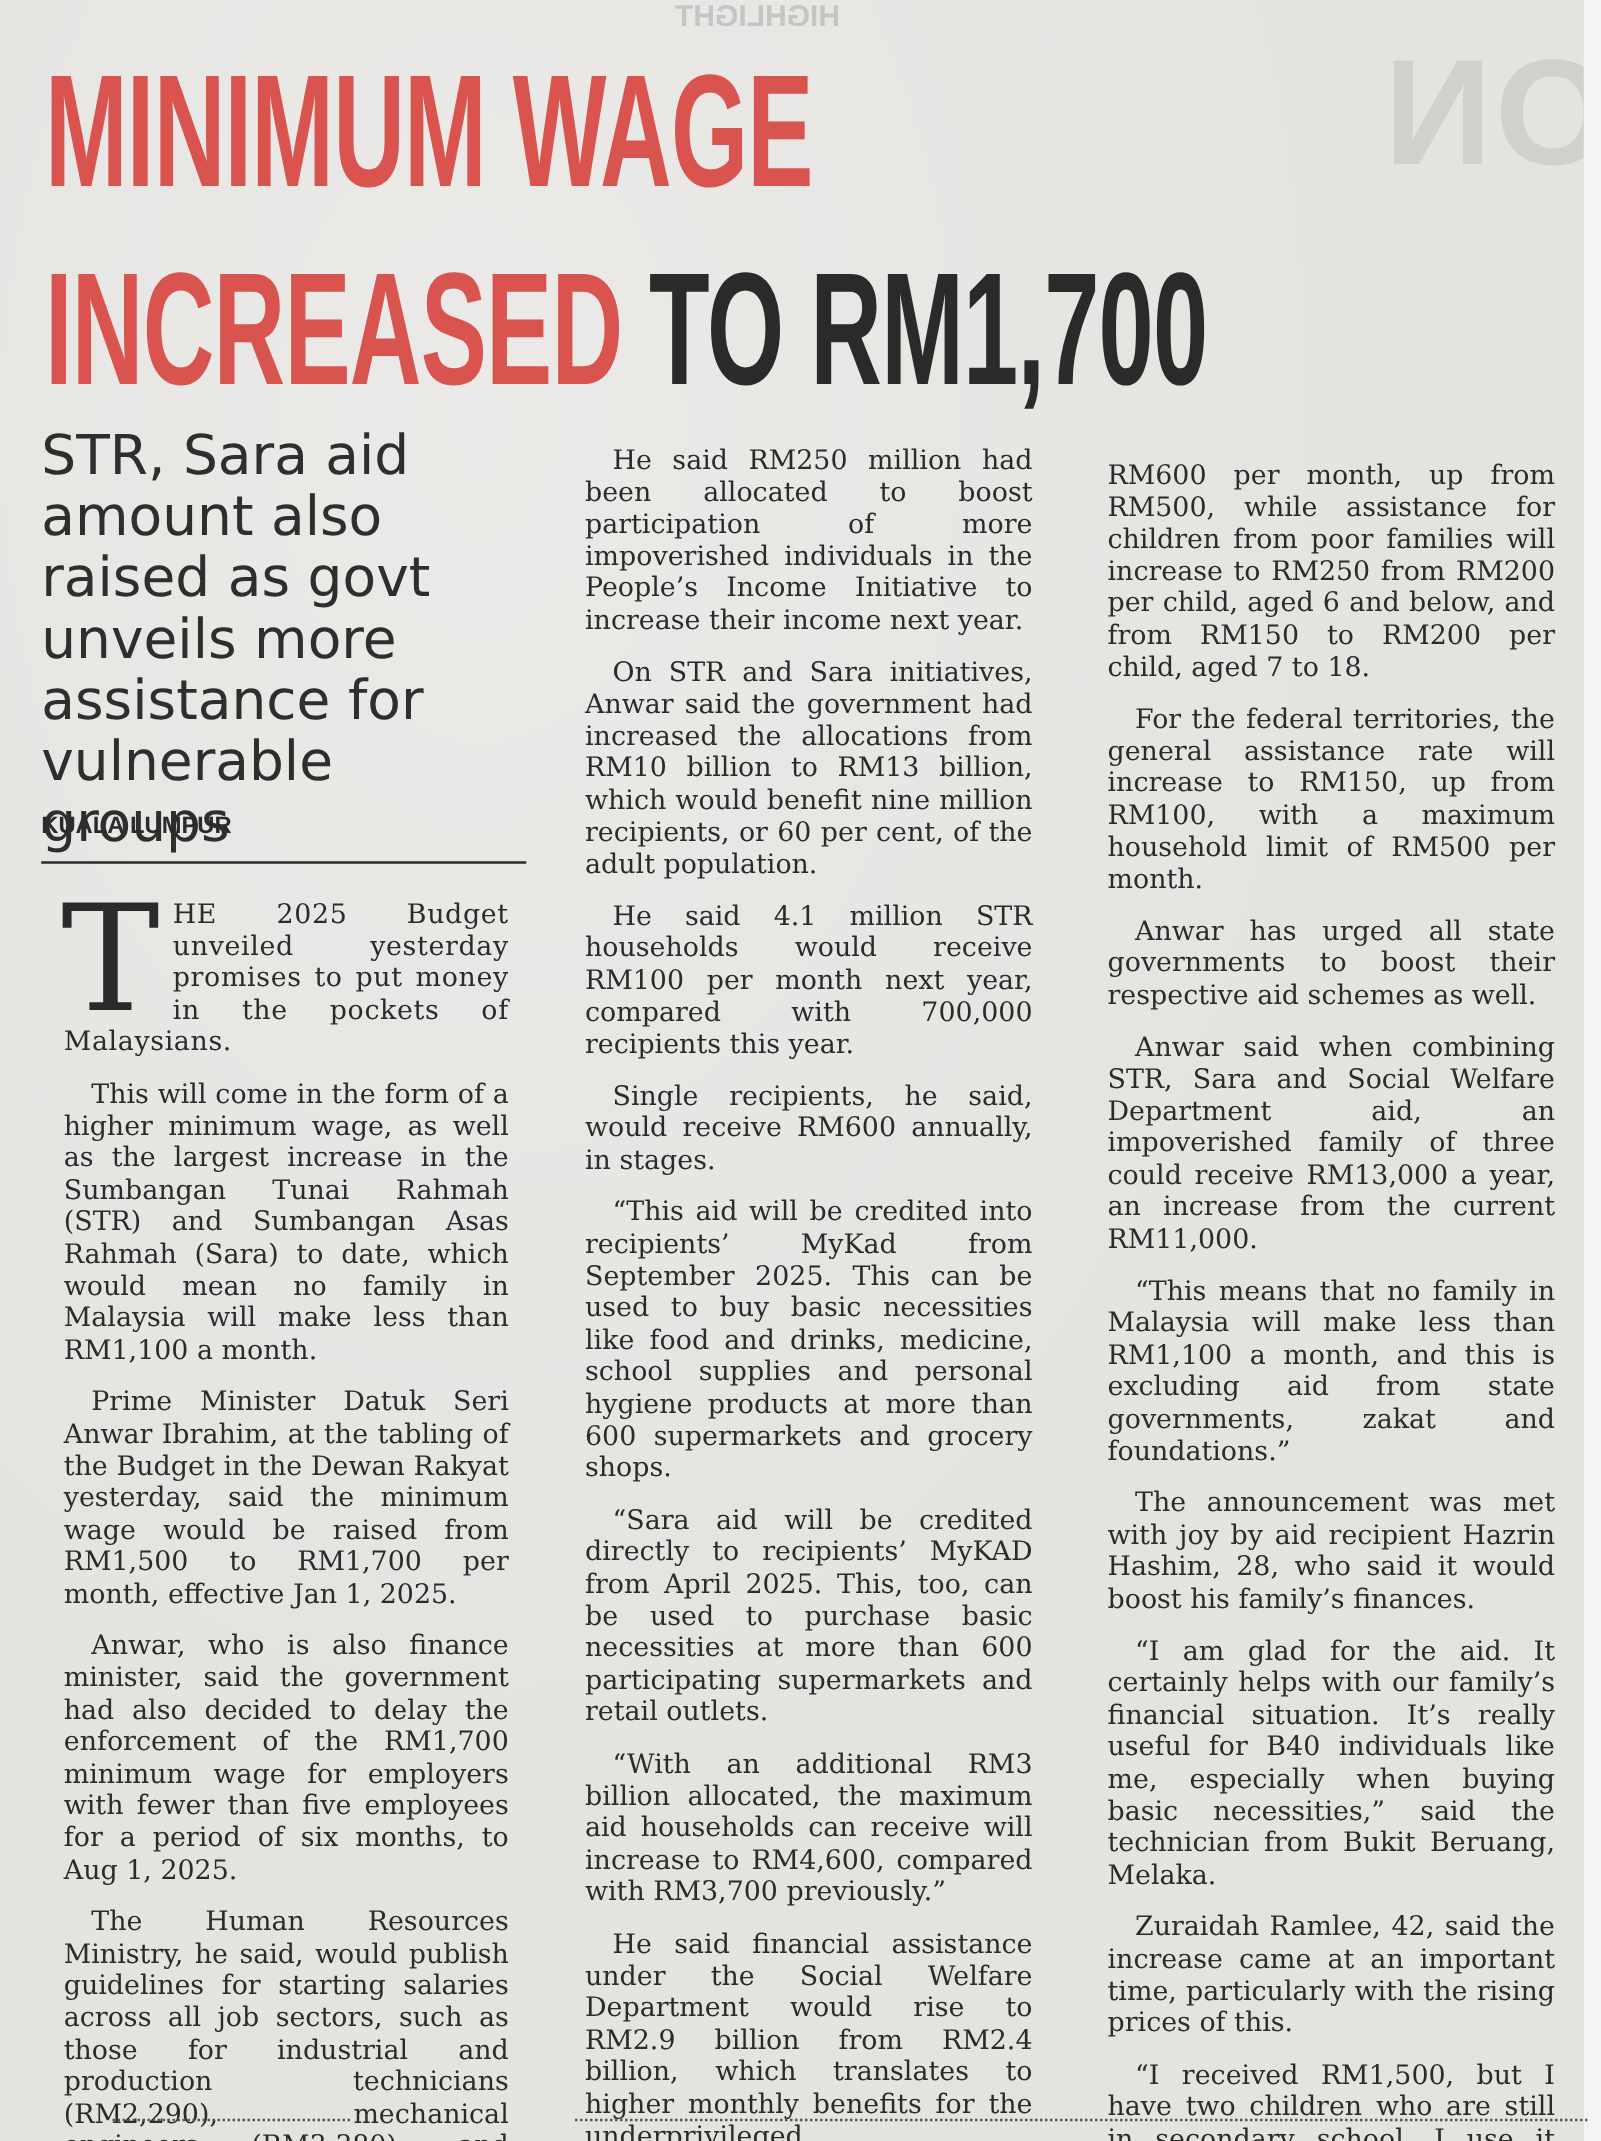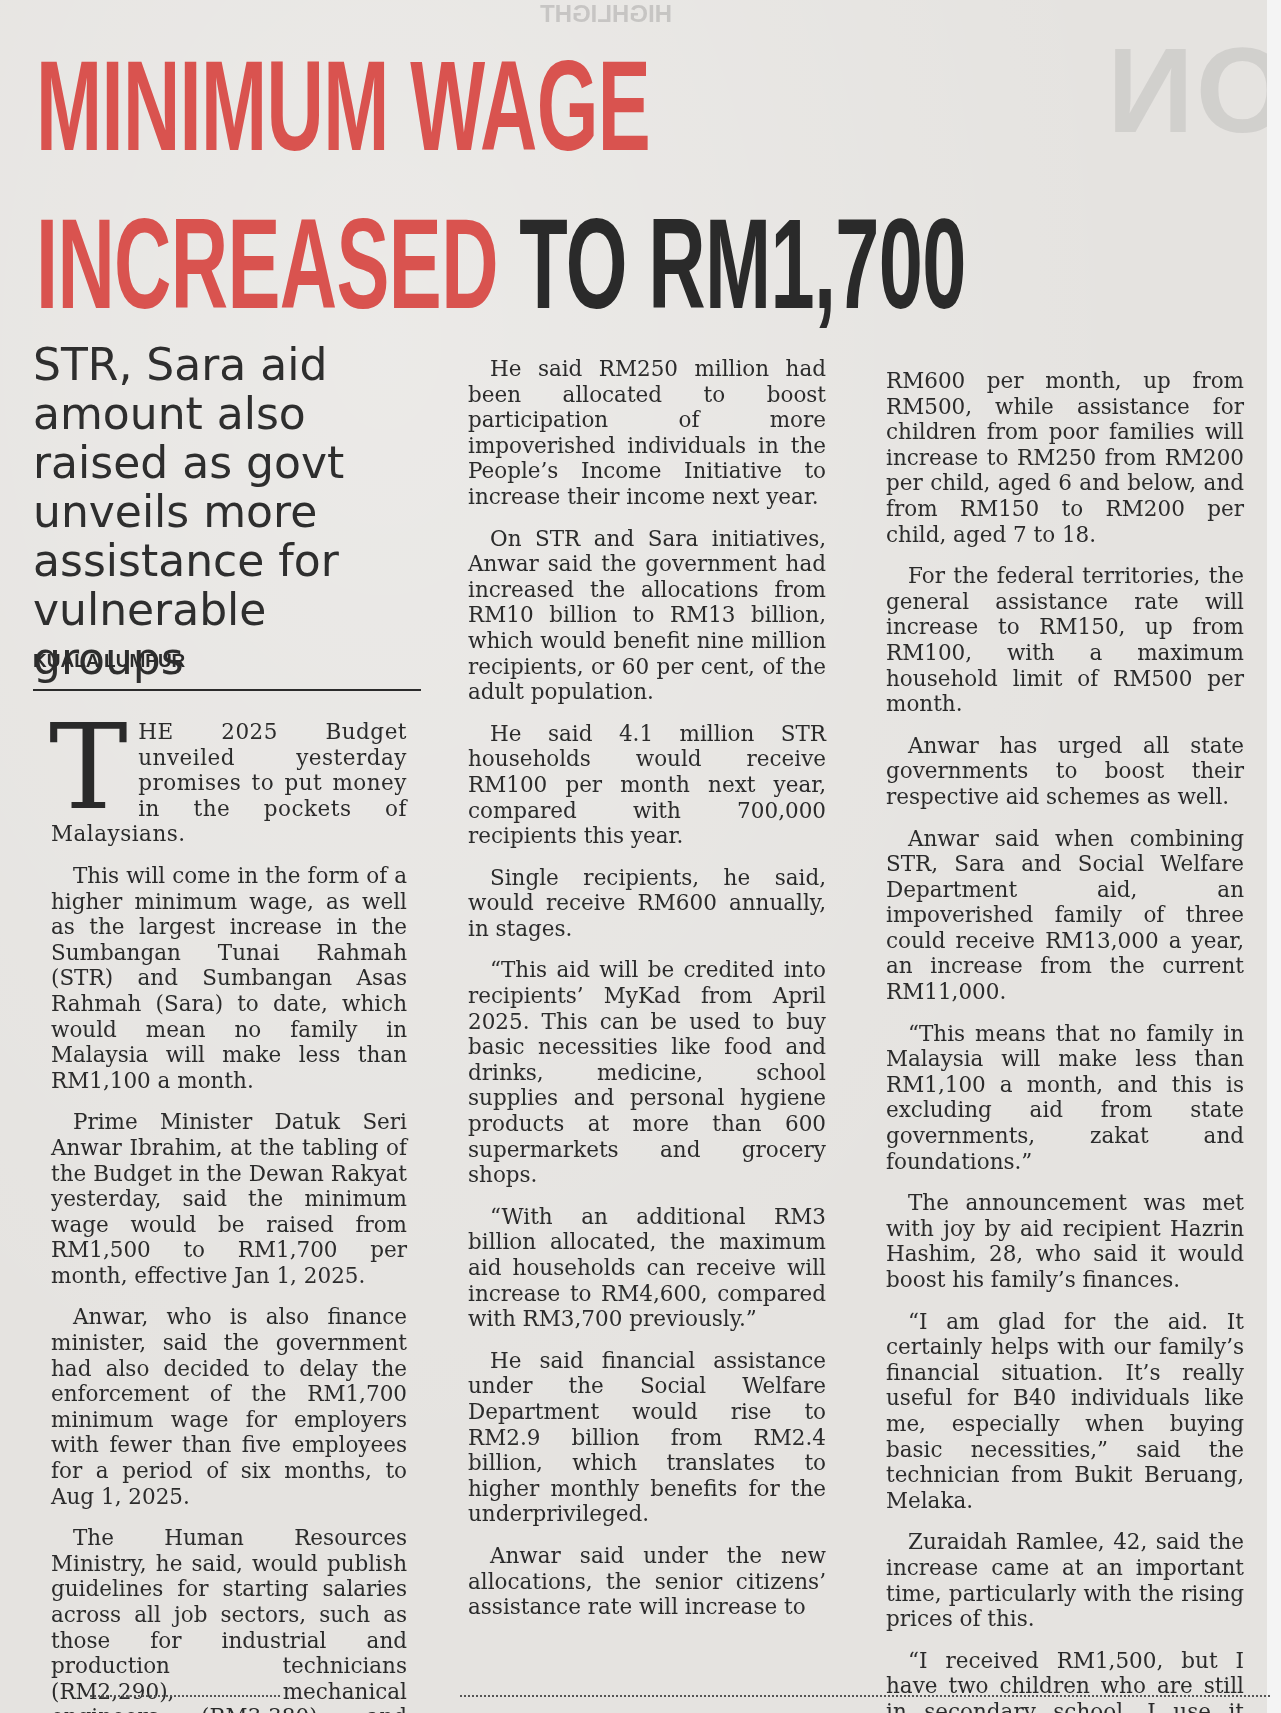--- a/index.html
+++ b/index.html
@@ -75,21 +75,22 @@
     <p>Prime Minister Datuk Seri Anwar Ibrahim, at the tabling of the Budget in the Dewan Rakyat yesterday, said the minimum wage would be raised from RM1,500 to RM1,700 per month, effective Jan 1, 2025.</p>
     <p>Anwar, who is also finance minister, said the government had also decided to delay the enforcement of the RM1,700 minimum wage for employers with fewer than five employees for a period of six months, to Aug 1, 2025.</p>
     <p>The Human Resources Ministry, he said, would publish guidelines for starting salaries across all job sectors, such as those for industrial and production technicians (RM2,290), mechanical engineers (RM3,380), and creative content professionals (RM2,985).</p>
   </div>
 
   <div class="col col2">
     <p>He said RM250 million had been allocated to boost participation of more impoverished individuals in the People’s Income Initiative to increase their income next year.</p>
     <p>On STR and Sara initiatives, Anwar said the government had increased the allocations from RM10 billion to RM13 billion, which would benefit nine million recipients, or 60 per cent, of the adult population.</p>
     <p>He said 4.1 million STR households would receive RM100 per month next year, compared with 700,000 recipients this year.</p>
     <p>Single recipients, he said, would receive RM600 annually, in stages.</p>
-    <p>“This aid will be credited into recipients’ MyKad from April 2025. This can be used to buy basic necessities like food and drinks, medicine, school supplies and personal hygiene products at more than 600 supermarkets and grocery shops.</p>
+    <p>“This aid will be credited into recipients’ MyKad from September 2025. This can be used to buy basic necessities like food and drinks, medicine, school supplies and personal hygiene products at more than 600 supermarkets and grocery shops.</p>
+    <p>“Sara aid will be credited directly to recipients’ MyKAD from April 2025. This, too, can be used to purchase basic necessities at more than 600 participating supermarkets and retail outlets.</p>
     <p>“With an additional RM3 billion allocated, the maximum aid households can receive will increase to RM4,600, compared with RM3,700 previously.”</p>
     <p>He said financial assistance under the Social Welfare Department would rise to RM2.9 billion from RM2.4 billion, which translates to higher monthly benefits for the underprivileged.</p>
     <p>Anwar said under the new allocations, the senior citizens’ assistance rate will increase to</p>
   </div>
 
   <div class="col col3">
     <p class="noindent">RM600 per month, up from RM500, while assistance for children from poor families will increase to RM250 from RM200 per child, aged 6 and below, and from RM150 to RM200 per child, aged 7 to 18.</p>
     <p>For the federal territories, the general assistance rate will increase to RM150, up from RM100, with a maximum household limit of RM500 per month.</p>
     <p>Anwar has urged all state governments to boost their respective aid schemes as well.</p>
     <p>Anwar said when combining STR, Sara and Social Welfare Department aid, an impoverished family of three could receive RM13,000 a year, an increase from the current RM11,000.</p>

